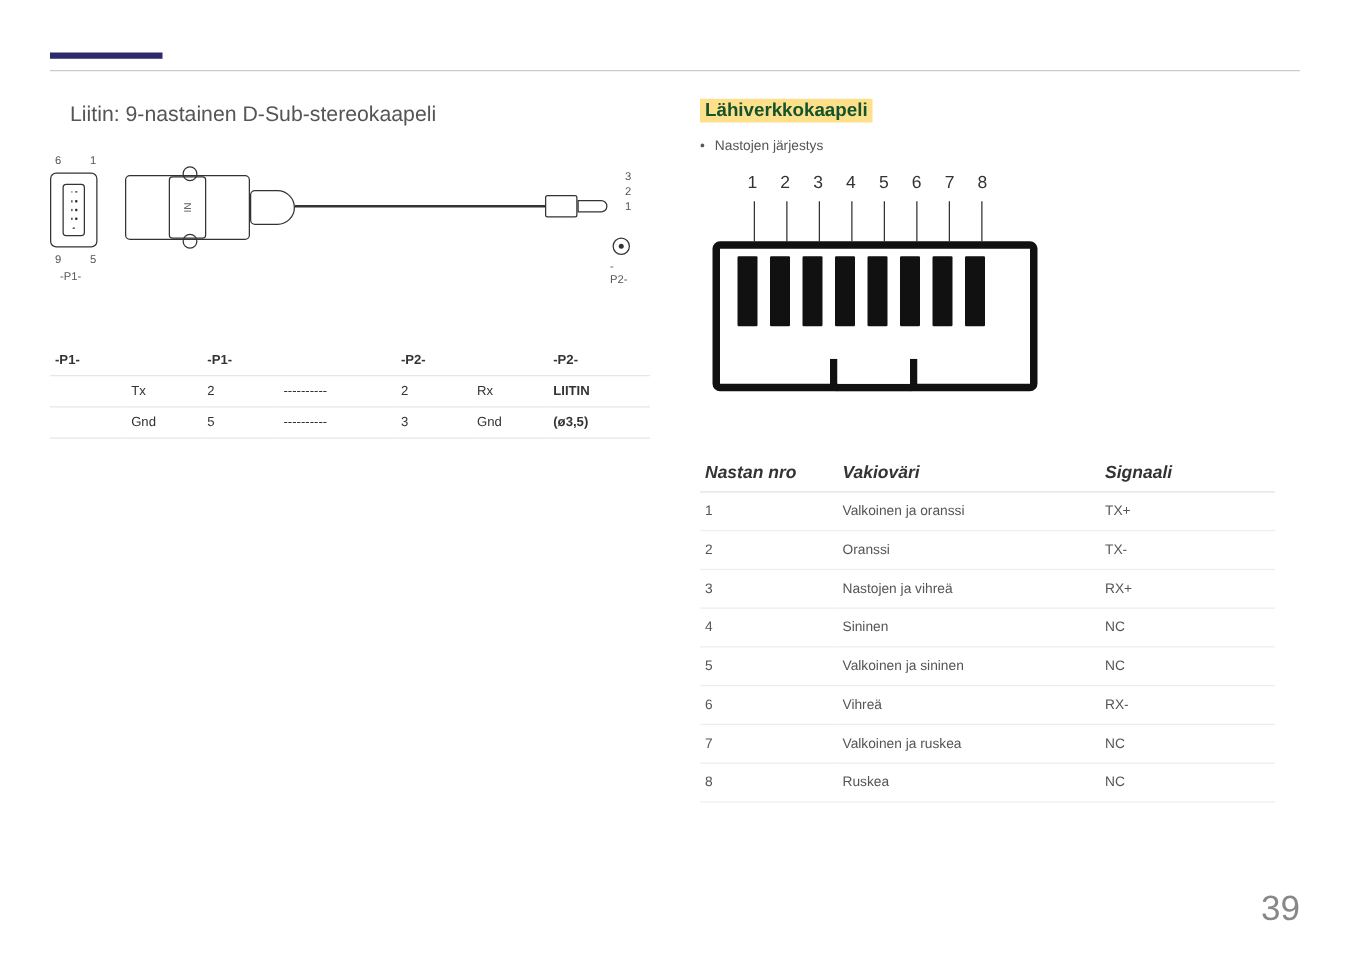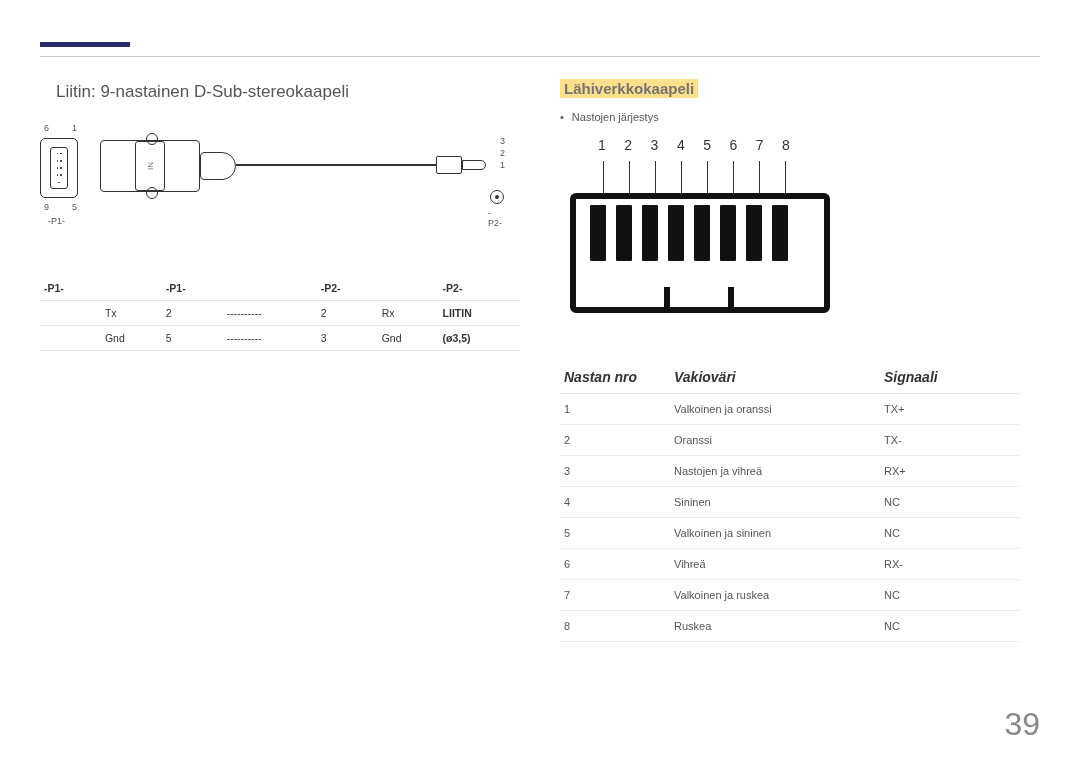--- a/index.html
+++ b/index.html
@@ -90,21 +90,21 @@
 
   
   .pin-table { width:480px; font-size:10.5px; color:#333; margin-top:6px; border-collapse:collapse; }
   .pin-table th, .pin-table td { text-align:left; padding:6px 4px; border-bottom:1px solid #e6e6e6; }
   .pin-table th { font-weight:700; font-size:10.5px; }
 
   
   .section-title {
     display:inline-block;
     font-weight:700; font-size:15px;
-    color:#737373;
+    color:#14532d;
     background:#fff;
     margin-bottom:8px;
   }
   .hl { background:#ffe08a; padding:1px 4px; }
 
   
   .rj45-wrap { position:relative; width:320px; height:200px; margin-top:14px; margin-left:10px; }
   .rj45-nums { position:absolute; top:0; left:28px; display:flex; gap:18.5px; font-size:14px; color:#333; }
   .rj45-lines { position:absolute; top:24px; left:33px; display:flex; gap:25px; }
   .rj45-lines div { width:1px; height:32px; background:#333; }
@@ -123,21 +123,21 @@
     background:#fff;
   }
 
   
   .lan-table { width:460px; font-size:12px; color:#333; border-collapse:collapse; margin-top:24px; }
   .lan-table th { text-align:left; font-weight:700; font-size:14px; padding:8px 4px; border-bottom:1px solid #e2e2e2;font-style:italic; }
   .lan-table td { text-align:left; padding:9px 4px; border-bottom:1px solid #eee; font-size:11px; color:#555; }
 
   .page-num {
     position:absolute; right:40px; bottom:20px;
-    font-size:32px; color:#888; font-weight:300;text-align:center;
+    font-size:28px; color:#888; font-weight:300;text-align:center;
   }
 </style>
 </head>
 <body>
 
 <div class="top-rule-wrap">
   <div class="top-accent"></div>
   <div class="top-line"></div>
 </div>
 

